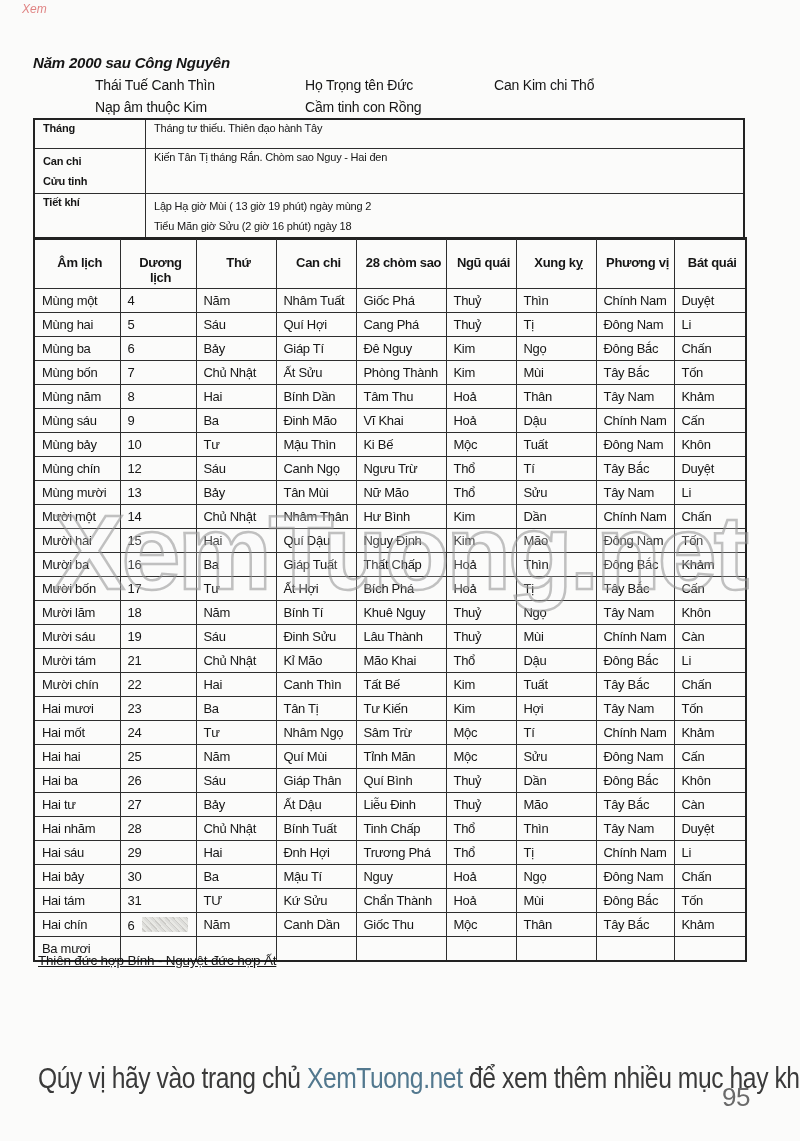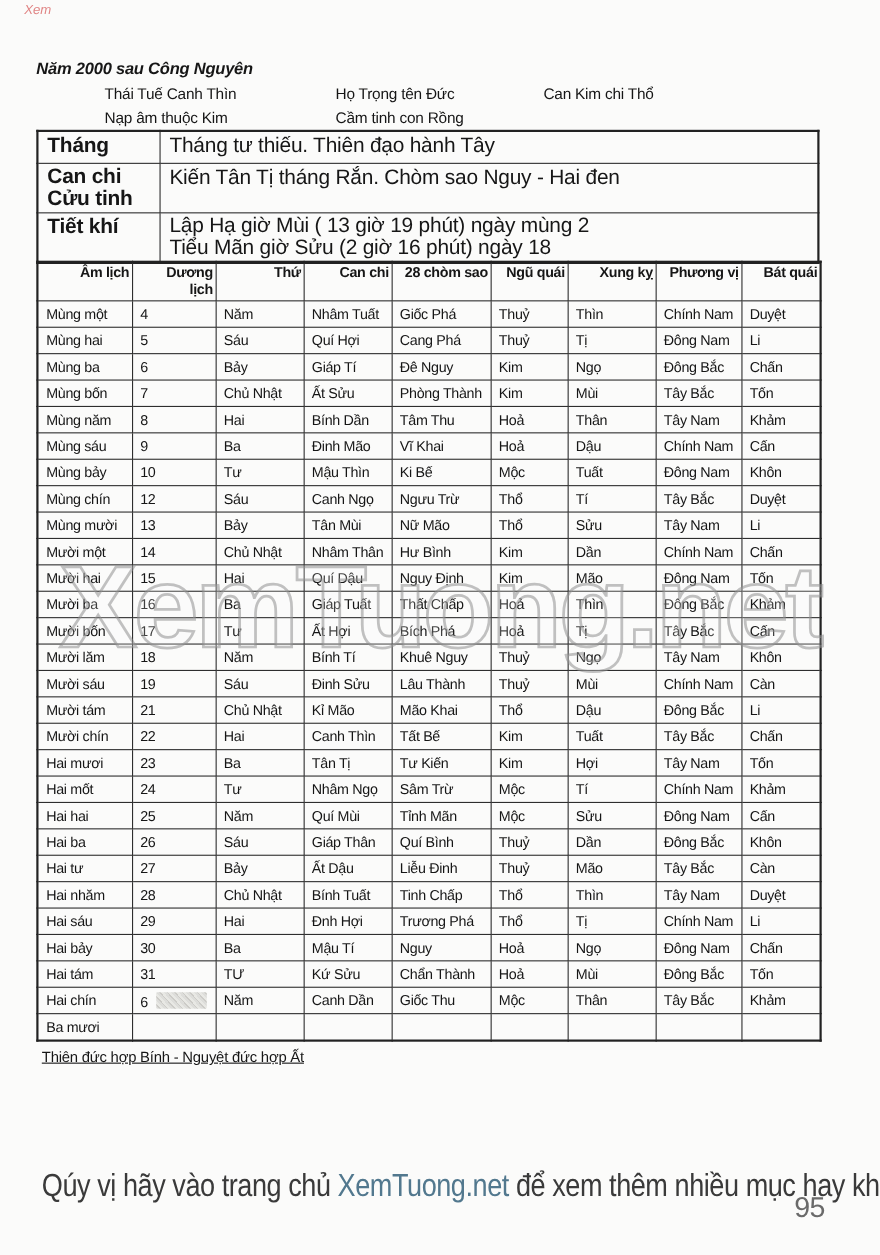--- a/index.html
+++ b/index.html
@@ -29,34 +29,34 @@
   .m-camtinh{left:305px;top:99px;}
 
   
   table{border-collapse:collapse;table-layout:fixed;}
   td,th{border:1px solid #2e2e2e;overflow:hidden;}
 
   .info-table{
     position:absolute;left:33px;top:118px;width:712px;
     border:2px solid #222;
   }
-  .info-table td{font-size:19px;padding:2px 6px 2px 8px;vertical-align:top;letter-spacing:-.2px;}
+  .info-table td{font-size:11px;padding:2px 6px 2px 8px;vertical-align:top;letter-spacing:-.2px;}
   .info-table td.lbl{font-weight:bold;width:96px;}
   .info-table tr.r1 td{height:24px;}
   .info-table tr.r2 td{height:40px;}
   .info-table tr.r3 td{height:40px;}
   .info-table .line{line-height:20px;white-space:nowrap;}
 
   .main-table{
     position:absolute;left:33px;top:237px;width:712px;
     border:2px solid #222;
   }
   .main-table th{
-    font-size:13px;font-weight:bold;text-align:right;vertical-align:top;
-    padding:1px 2px 3px 7px;height:30px;letter-spacing:-.3px;
+    font-size:13px;font-weight:bold;text-align:center;vertical-align:top;
+    padding:16px 2px 3px 7px;height:30px;letter-spacing:-.3px;
   }
   .main-table td{
     font-size:13px;padding:0 2px 0 7px;height:23px;white-space:nowrap;
     letter-spacing:-.3px;
   }
   .c0{width:86px}.c1{width:76px}.c2{width:80px}.c3{width:80px}.c4{width:90px}
   .c5{width:70px}.c6{width:80px}.c7{width:78px}.c8{width:72px}
 
   .smudge{
     display:inline-block;width:46px;height:15px;margin-left:8px;vertical-align:-2px;

